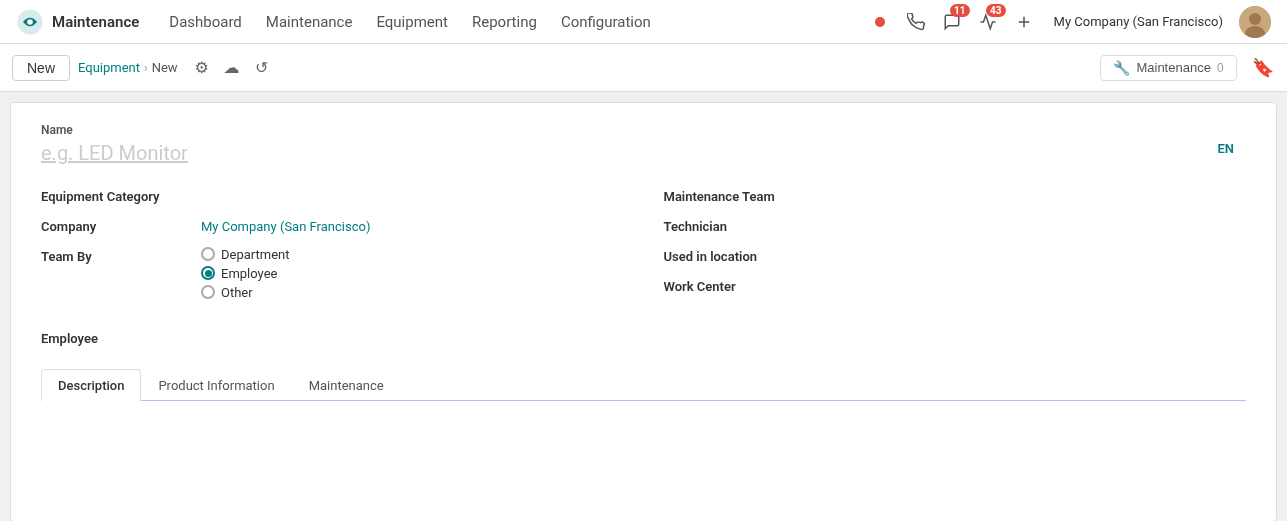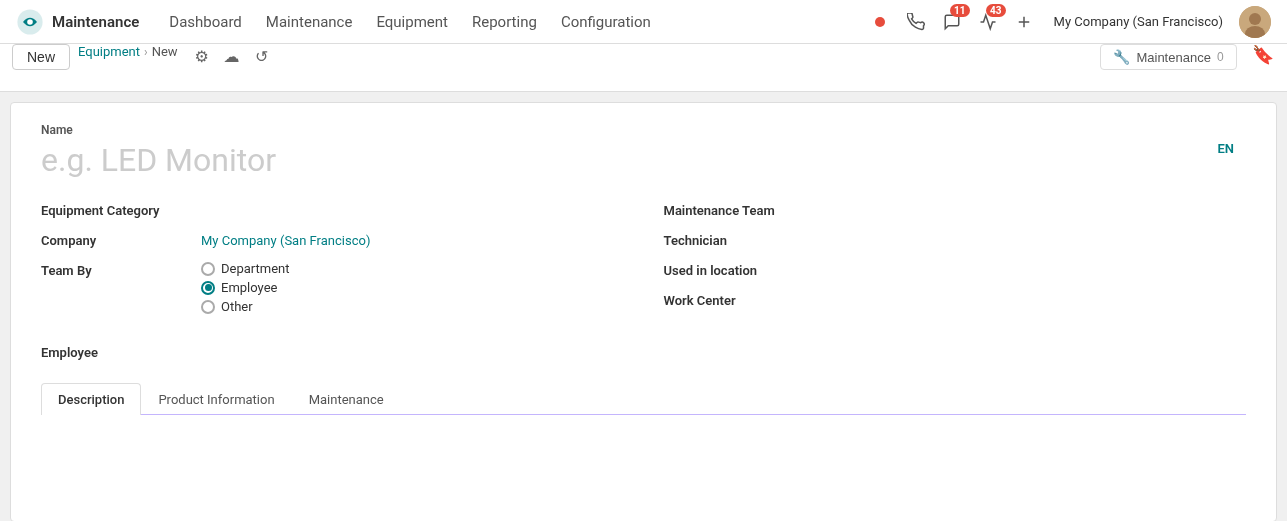--- a/index.html
+++ b/index.html
@@ -80,21 +80,21 @@
       display: flex;
       align-items: center;
       justify-content: center;
       overflow: hidden;
       cursor: pointer;
     }
 
     
     .toolbar {
       display: flex;
-      align-items: flex-start;
+      align-items: center;
       background: #fff;
       border-bottom: 1px solid #ddd;
       padding: 0 12px;
       height: 48px;
       gap: 8px;
     }
     .btn-new {
       border: 1px solid #ccc;
       background: #fff;
       padding: 4px 14px;
@@ -167,23 +167,24 @@
     .field-label {
       font-size: 12px;
       font-weight: 600;
       color: #555;
       margin-bottom: 4px;
     }
     .name-input-area {
       position: relative;
     }
     .name-placeholder {
-      font-size: 32px;
+      font-size: 20px;
       color: #ccc;
       margin: 4px 0 16px 0;
+      text-decoration: underline;
     }
     .lang-badge {
       position: absolute;
       right: 12px;
       top: 0;
       color: #017e84;
       font-size: 13px;
       font-weight: 600;
     }
 
@@ -217,21 +218,21 @@
     }
 
     
     .radio-group {
       display: flex;
       flex-direction: column;
       gap: 4px;
     }
     .radio-item {
       display: flex;
-      align-items: center;
+      align-items: flex-start;
       gap: 6px;
       font-size: 13px;
     }
     .radio-circle {
       width: 14px;
       height: 14px;
       border-radius: 50%;
       border: 2px solid #aaa;
       display: flex;
       align-items: center;

